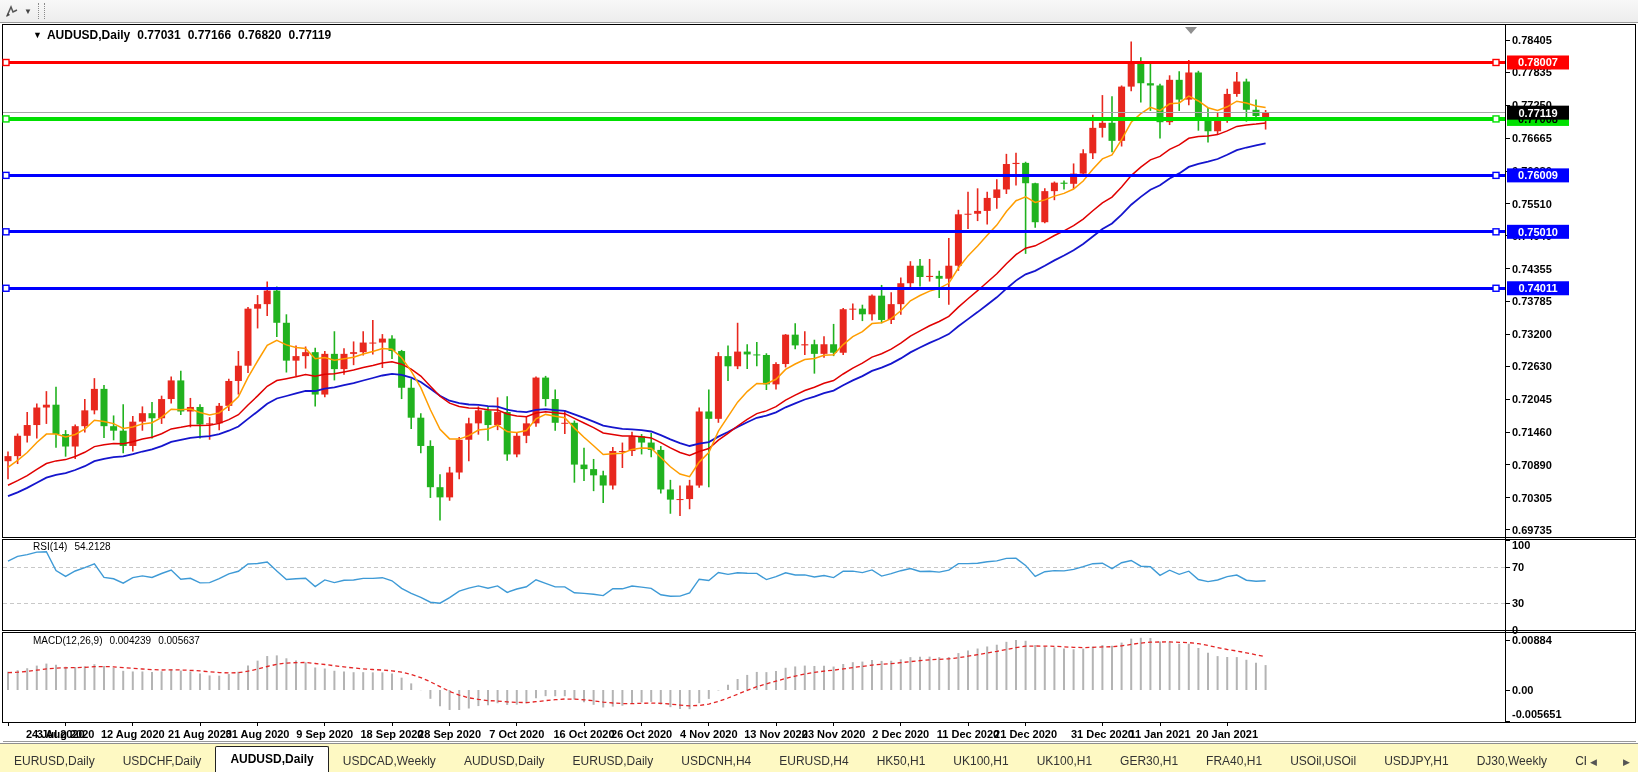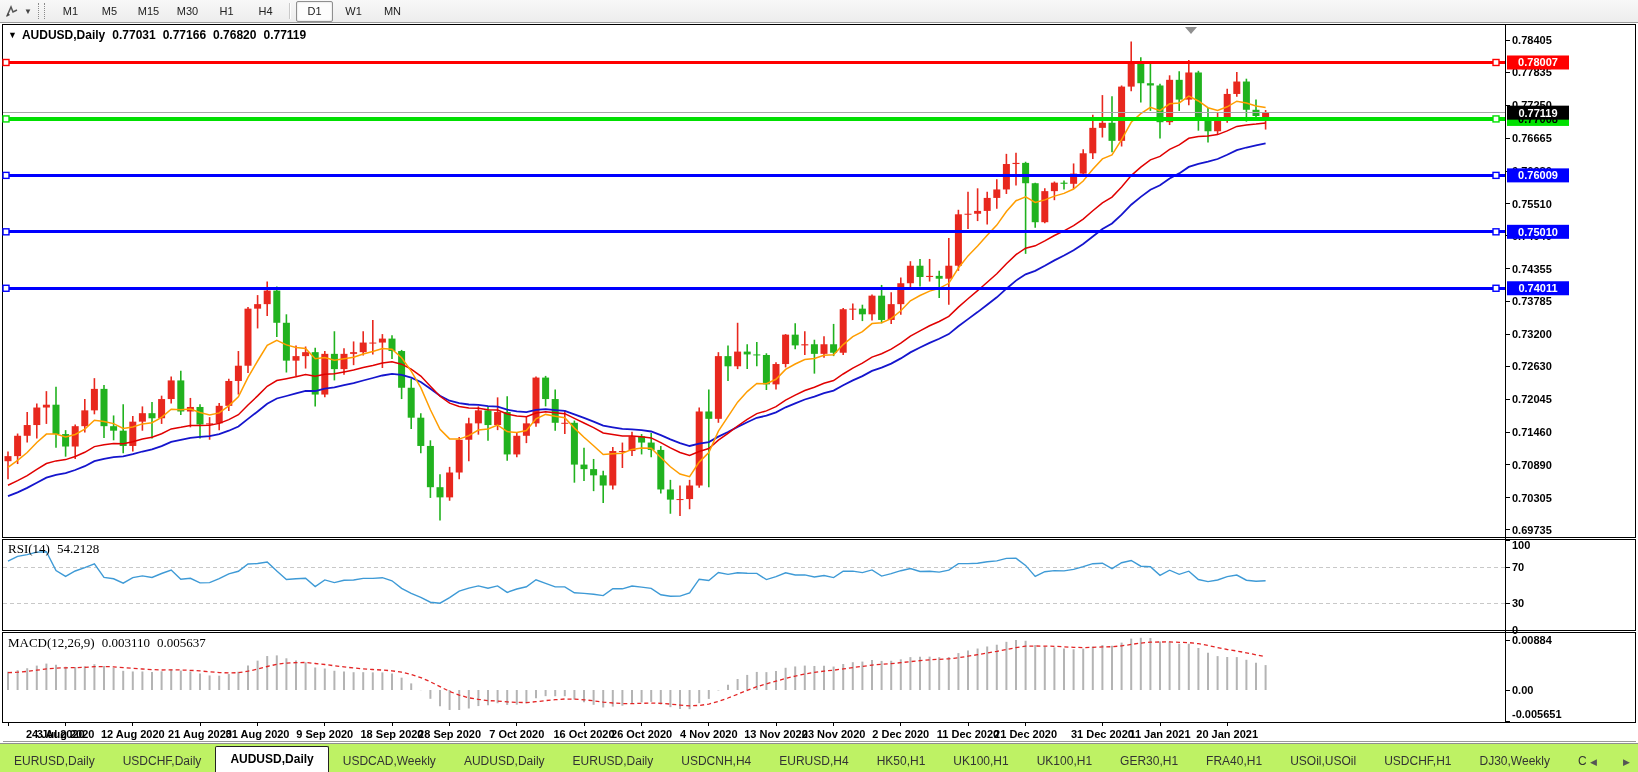--- a/index.html
+++ b/index.html
@@ -12,26 +12,26 @@
   .caret{font-size:8px;color:#444;width:12px;text-align:center;cursor:default;}
   .grip{width:5px;height:16px;margin:0 6px 0 4px;border-left:1px dotted #8a8a8a;border-right:1px dotted #8a8a8a;}
   .tfbtn{min-width:29px;height:19px;line-height:19px;text-align:center;font-size:11px;color:#222;
     padding:0 3px;border:1px solid transparent;border-radius:2px;margin:0 1px;cursor:default;}
   .tfbtn.active{background:#fdfdfd;border:1px solid #8f8f8f;box-shadow:inset 0 0 2px #ccc;}
   .tfsep{width:1px;height:16px;background:#c9c9c9;border-right:1px solid #fff;margin:0 4px;}
   
   #chartwrap{position:absolute;left:0;top:23px;width:1638px;height:719px;}
   svg{display:block;}
   
-  .ovl{position:absolute;font-size:12px;color:#000;white-space:nowrap;font-weight:600;}
+  .ovl{position:absolute;font-size:12px;color:#000;white-space:nowrap;font-weight:600;margin-left:25px;}
   .ovl .sp{margin-right:7px;}
   .ovl .tri{font-size:9px;margin-right:5px;vertical-align:1px;}
-  .ind{font-weight:400;font-size:13px;font-family:Liberation Serif, serif;}
+  .ind{font-weight:400;font-size:10px;}
   
-  #tabbar{position:absolute;left:0;bottom:0;width:1638px;height:29px;background:#bef264;
+  #tabbar{position:absolute;left:0;bottom:0;width:1638px;height:29px;background:#fef9c3;
     border-top:1px solid #8f8f8f;display:flex;align-items:flex-end;box-sizing:border-box;}
   #tabs{display:flex;align-items:flex-end;height:28px;overflow:hidden;flex:1;}
   .tab{height:21px;line-height:21px;padding:0 14px;font-size:12px;color:#333;white-space:nowrap;cursor:default;}
   .tab.active{background:#fff;border:1px solid #222;border-bottom:none;height:25px;line-height:25px;
     font-weight:700;color:#000;border-radius:2px 2px 0 0;}
   .tabsep{width:1px;height:14px;background:#aaa;margin-bottom:4px;}
   .tabnav{width:40px;display:flex;justify-content:space-between;padding:0 8px 5px 4px;color:#555;font-size:9px;}
   .tabnav span{cursor:default;}
 </style>
 </head>
@@ -40,32 +40,20 @@
 
   <div id="toolbar">
     <div class="tool-icon">
       <svg width="14" height="14" viewBox="0 0 14 14">
           <path d="M2 12 L6 3 L8 8 L12 6" fill="none" stroke="#555" stroke-width="1.5"></path>
           <path d="M1 13 L5 11 L3 9 Z" fill="#444"></path>
         </svg>
     </div>
     <div class="caret">▼</div>
     <div class="grip"></div>
-    <div id="tf-buttons" style="display:flex;align-items:center;">
-        <div class="tfbtn">M1</div>
-        <div class="tfbtn">M5</div>
-        <div class="tfbtn">M15</div>
-        <div class="tfbtn">M30</div>
-        <div class="tfbtn">H1</div>
-        <div class="tfbtn">H4</div>
-        <div class="tfsep"></div>
-        <div class="tfbtn active">D1</div>
-        <div class="tfbtn">W1</div>
-        <div class="tfbtn">MN</div>
-      </div>
   </div>
 
   <div id="chartwrap">
     <svg id="chart-svg" width="1638" height="719" viewBox="0 23 1638 719">
         <g shape-rendering="crispEdges">
           <rect x="2" y="24" width="1634" height="717" fill="#fff" stroke="none"></rect>
           <rect x="2.5" y="24.5" width="1633" height="513" fill="none" stroke="#000" stroke-width="1"></rect>
           <rect x="2.5" y="539.5" width="1633" height="91" fill="none" stroke="#000" stroke-width="1"></rect>
           <rect x="2.5" y="632.5" width="1633" height="90" fill="none" stroke="#000" stroke-width="1"></rect>
           <line x1="1505.5" y1="25" x2="1505.5" y2="722" stroke="#000" stroke-width="1"></line>
@@ -632,21 +620,21 @@
         </g>
       </svg>
 
     <div class="ovl" style="left:8px;top:5px;">
       <span class="tri">▼</span><span class="sp">AUDUSD,Daily</span><span class="sp">0.77031</span><span class="sp">0.77166</span><span class="sp">0.76820</span><span>0.77119</span>
     </div>
     <div class="ovl ind" style="left:8px;top:518px;">
       <span class="sp">RSI(14)</span><span>54.2128</span>
     </div>
     <div class="ovl ind" style="left:8px;top:612px;">
-      <span class="sp">MACD(12,26,9)</span><span class="sp">0.003110</span><span>0.005637</span>
+      <span class="sp">MACD(12,26,9)</span><span class="sp">0.004239</span><span>0.005637</span>
     </div>
   </div>
 
   <div id="tabbar">
     <div id="tabs">
         <div class="tab">EURUSD,Daily</div>
         <div class="tabsep"></div>
         <div class="tab">USDCHF,Daily</div>
         <div class="tab active">AUDUSD,Daily</div>
         <div class="tab">USDCAD,Weekly</div>
@@ -664,21 +652,21 @@
         <div class="tab">UK100,H1</div>
         <div class="tabsep"></div>
         <div class="tab">UK100,H1</div>
         <div class="tabsep"></div>
         <div class="tab">GER30,H1</div>
         <div class="tabsep"></div>
         <div class="tab">FRA40,H1</div>
         <div class="tabsep"></div>
         <div class="tab">USOil,USOil</div>
         <div class="tabsep"></div>
-        <div class="tab">USDCHF,H1</div>
+        <div class="tab">USDJPY,H1</div>
         <div class="tabsep"></div>
         <div class="tab">DJ30,Weekly</div>
         <div class="tabsep"></div>
         <div class="tab">CHINA300,H1</div>
         <div class="tabsep"></div>
       </div>
     <div class="tabnav">
       <span>◀</span>
       <span>▶</span>
     </div>

